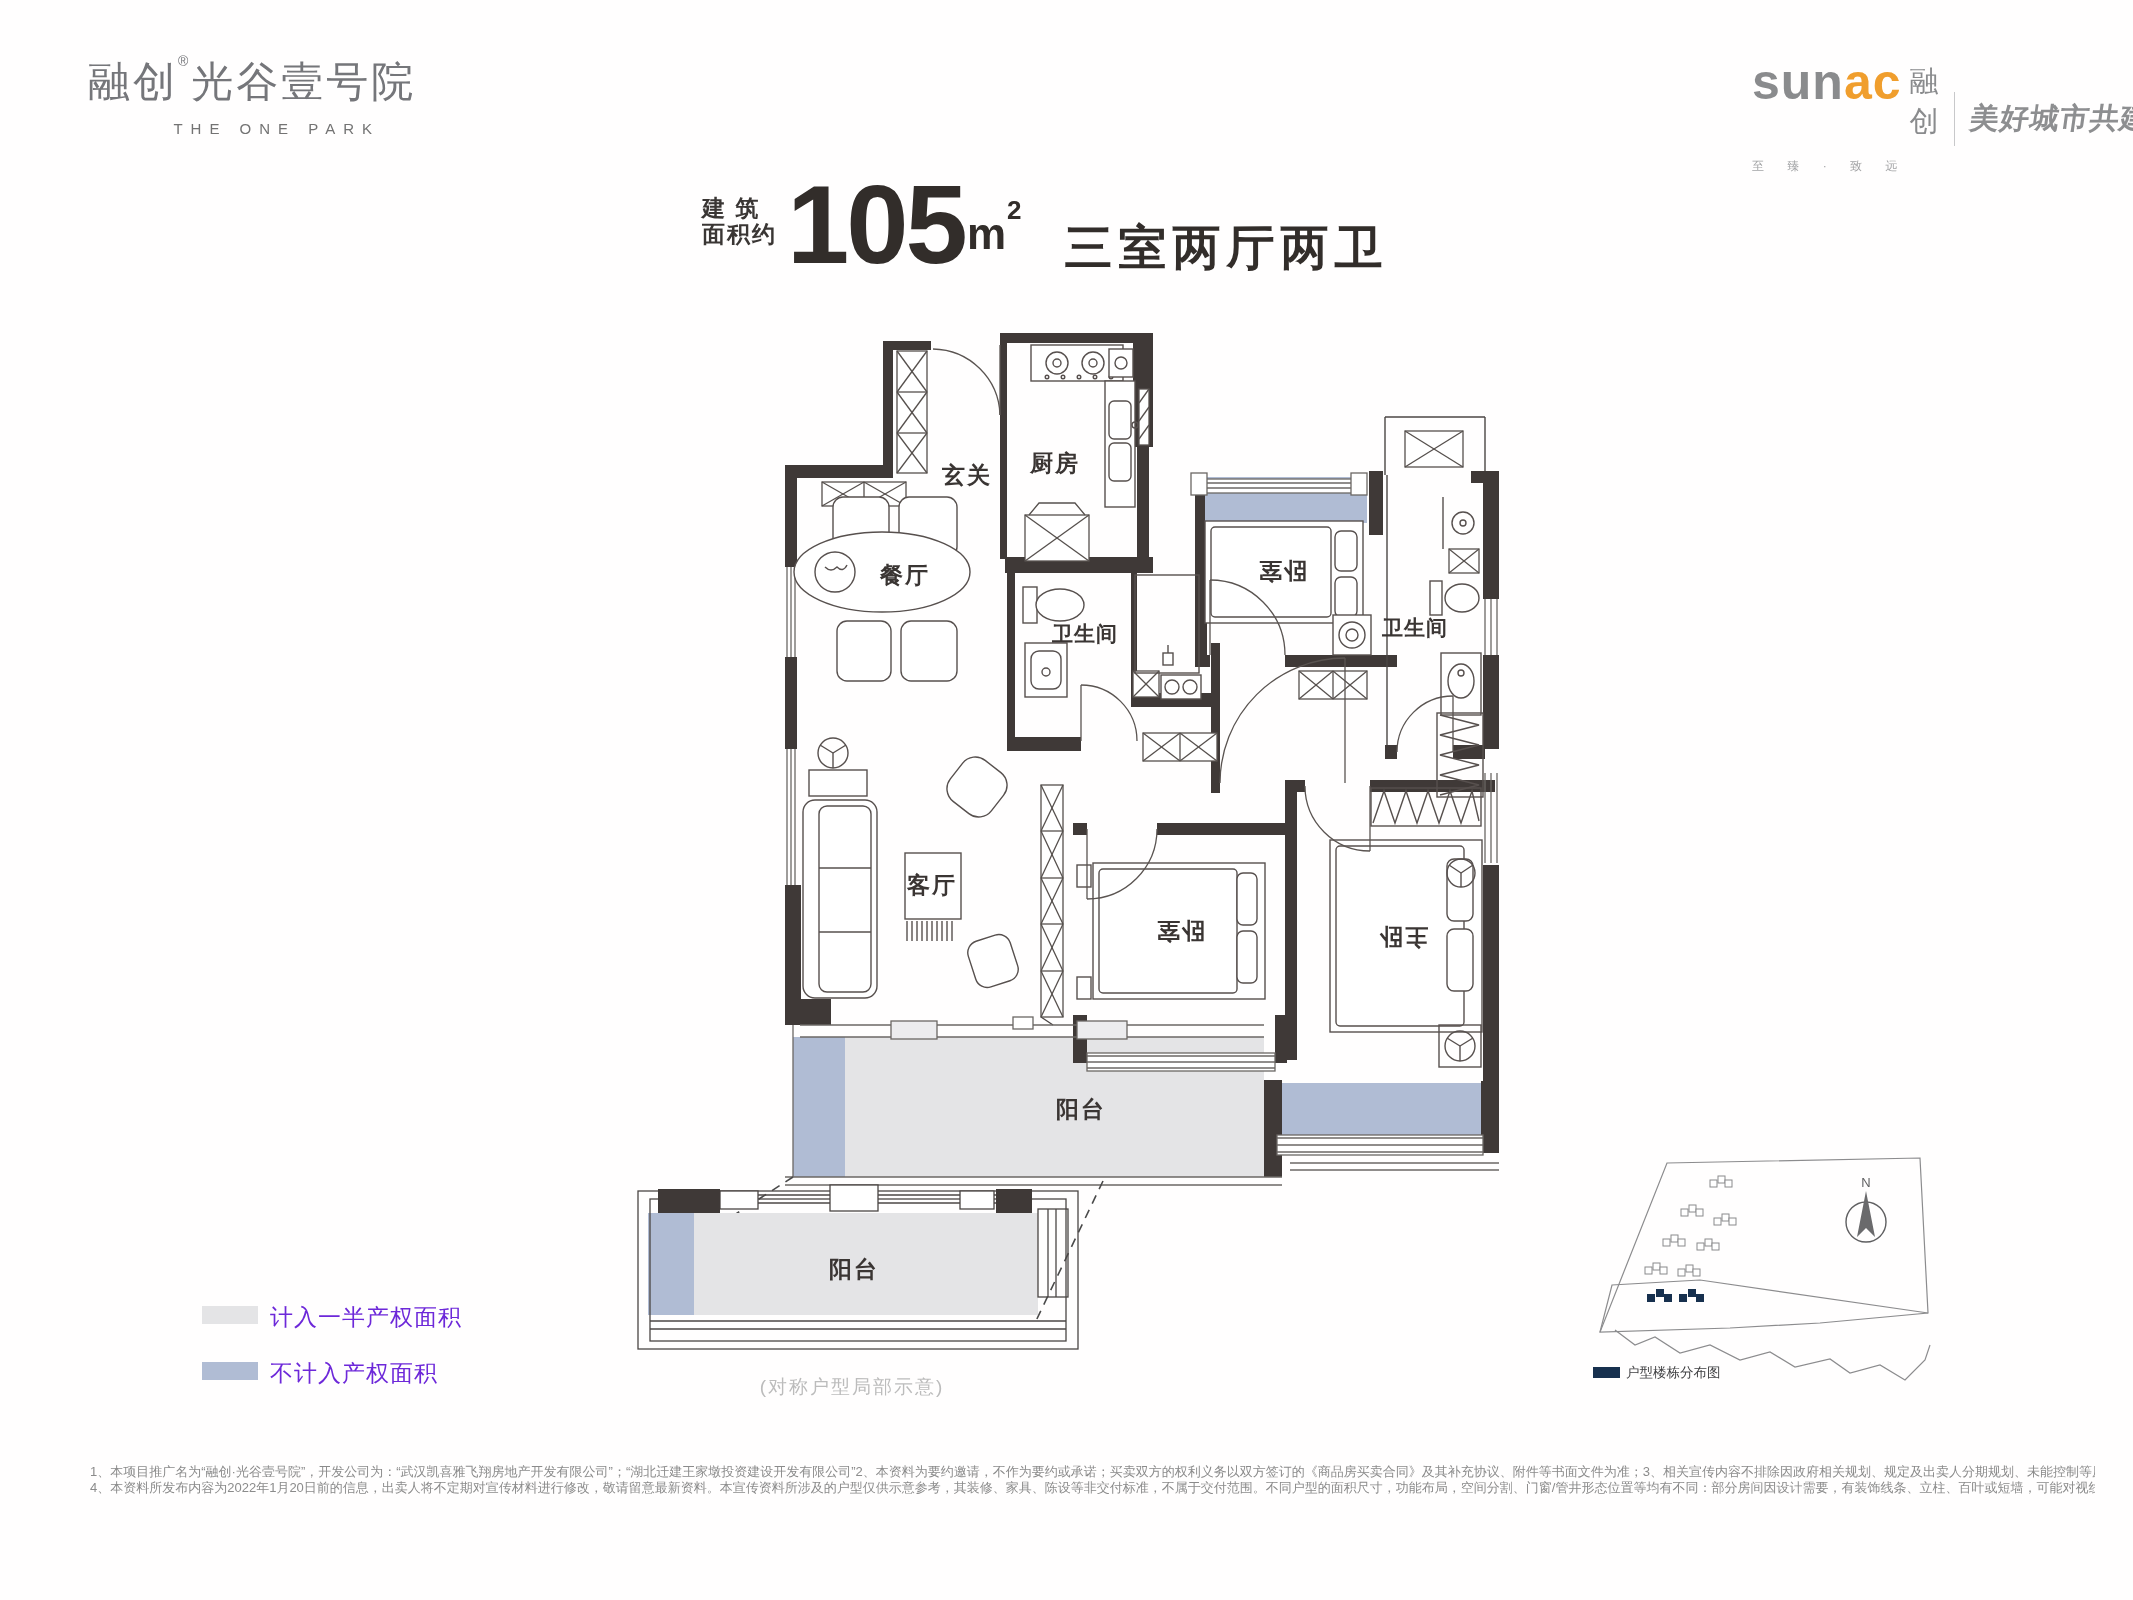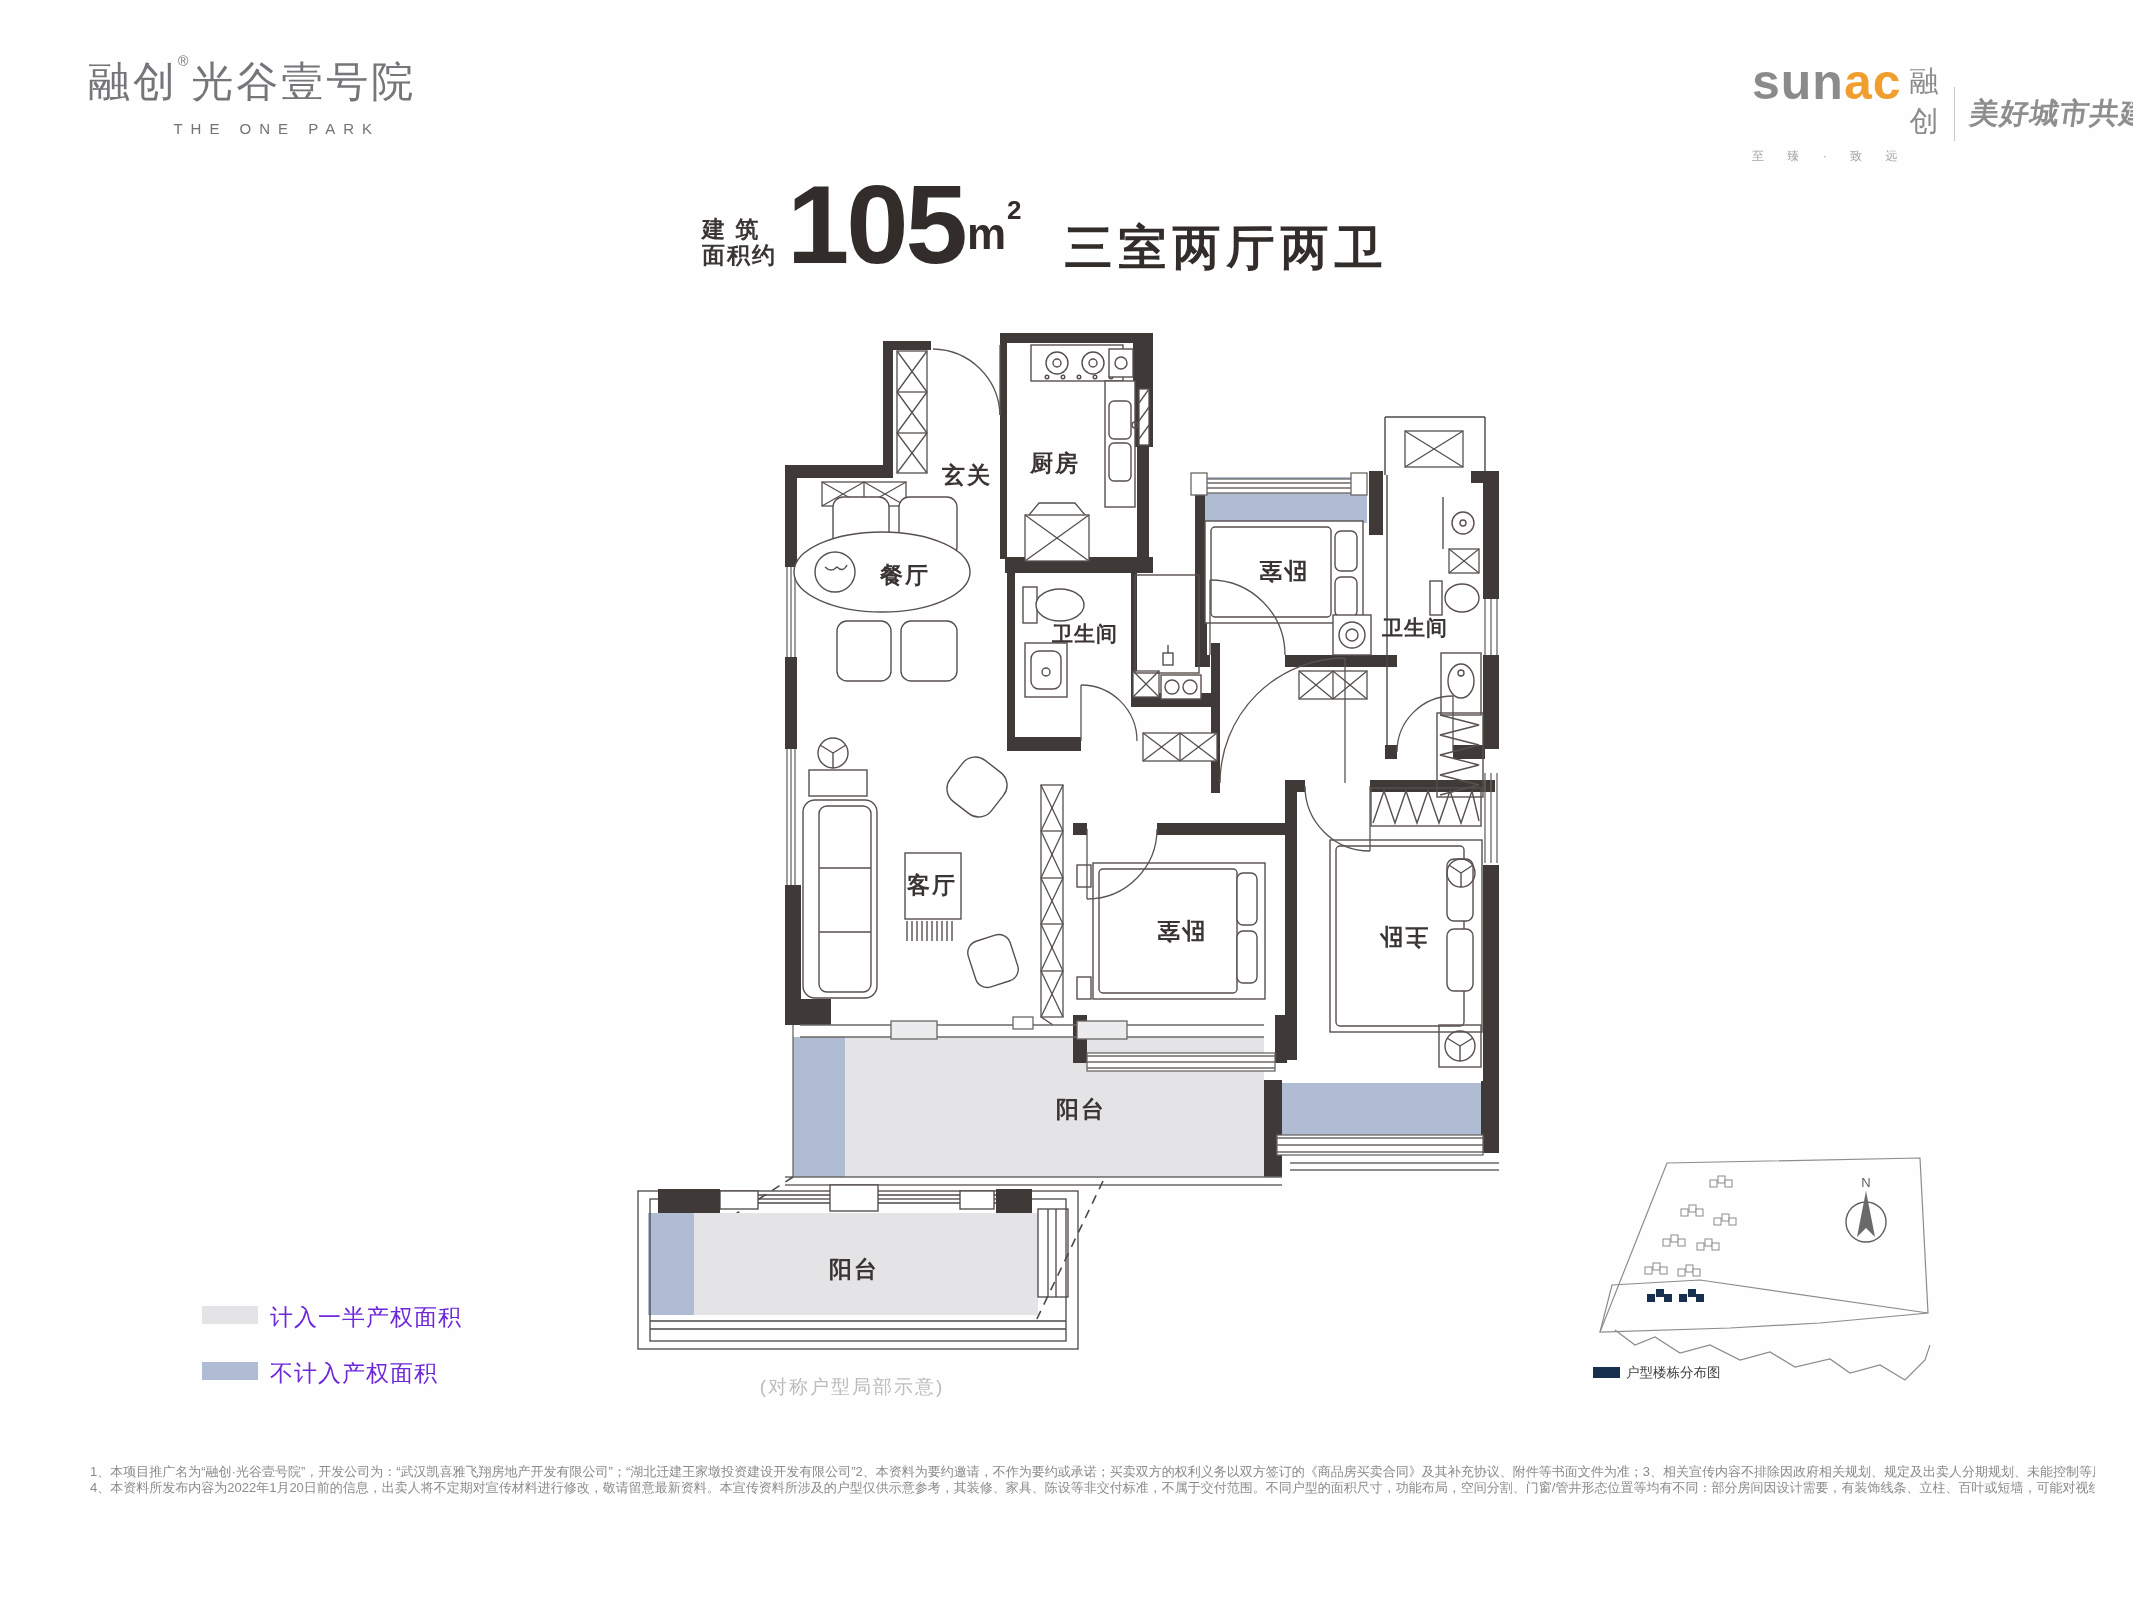--- a/index.html
+++ b/index.html
@@ -8,26 +8,26 @@
   
   .logo-block{position:absolute;left:88px;top:54px;width:300px;}
   .logo-cn{font-size:42px;letter-spacing:3px;color:#75767a;font-weight:500;white-space:nowrap;}
   .logo-cn sup{font-size:14px;vertical-align:top;line-height:1;}
   .logo-en{margin-top:10px;text-align:right;font-size:15px;letter-spacing:8px;color:#737373;width:292px;}
   .sunac-block{position:absolute;left:1752px;top:62px;display:flex;align-items:center;gap:15px;}
   .sunac-main{display:flex;align-items:flex-start;}
   .sunac-latin{font-size:50px;font-weight:600;color:#8a8b8d;letter-spacing:1px;line-height:.8;}
   .sunac-latin .accent{color:#f09e2d;}
   .sunac-cn{font-size:29px;color:#8a8b8d;font-weight:500;margin-left:8px;}
-  .sunac-slogan{font-size:12px;color:#a3a4a6;letter-spacing:10px;margin-top:6px;white-space:nowrap;}
+  .sunac-slogan{font-size:12px;color:#a3a4a6;letter-spacing:10px;margin-top:16px;white-space:nowrap;}
   .sunac-divider{width:1px;height:54px;background:#c8c8ca;}
   .sunac-tagline{font-size:29px;font-weight:700;color:#8d8e90;transform:skewX(-8deg);letter-spacing:1px;white-space:nowrap;}
   
   .title-block{position:absolute;left:702px;top:178px;display:flex;align-items:flex-end;height:92px;}
-  .title-prefix{font-size:23px;line-height:26px;font-weight:600;color:#3a3634;margin-bottom:2px;letter-spacing:2px;}
+  .title-prefix{font-size:23px;line-height:26px;font-weight:600;color:#3a3634;margin-bottom:23px;letter-spacing:2px;}
   .title-number{font-size:112px;font-weight:800;color:#322d2a;line-height:.8;letter-spacing:-3px;margin-left:10px;}
   .title-unit{font-size:44px;font-weight:700;color:#322d2a;line-height:1;margin-left:2px;margin-bottom:14px;}
   .title-sup{font-size:26px;font-weight:700;color:#322d2a;position:relative;top:-30px;left:1px;}
   .title-rooms{font-size:48px;font-weight:800;color:#322d2a;letter-spacing:6px;line-height:.92;margin-left:44px;white-space:nowrap;}
   
   .plan-svg{position:absolute;left:630px;top:325px;}
   .siteplan-svg{position:absolute;left:1580px;top:1145px;}
   svg text.room{font-size:23px;font-weight:700;fill:#3a3533;letter-spacing:2px;}
   svg text.room-sm{font-size:21px;font-weight:700;fill:#3a3533;letter-spacing:1px;}
   svg text.caption{font-size:19px;fill:#bcbcbc;letter-spacing:2px;font-weight:400;}

